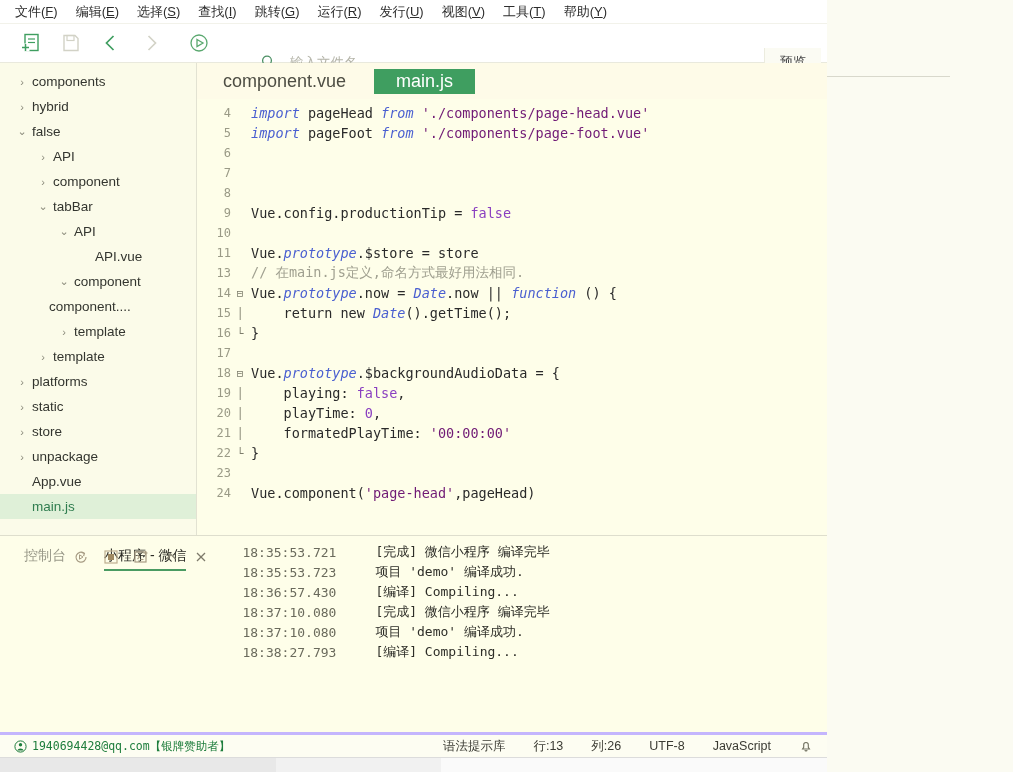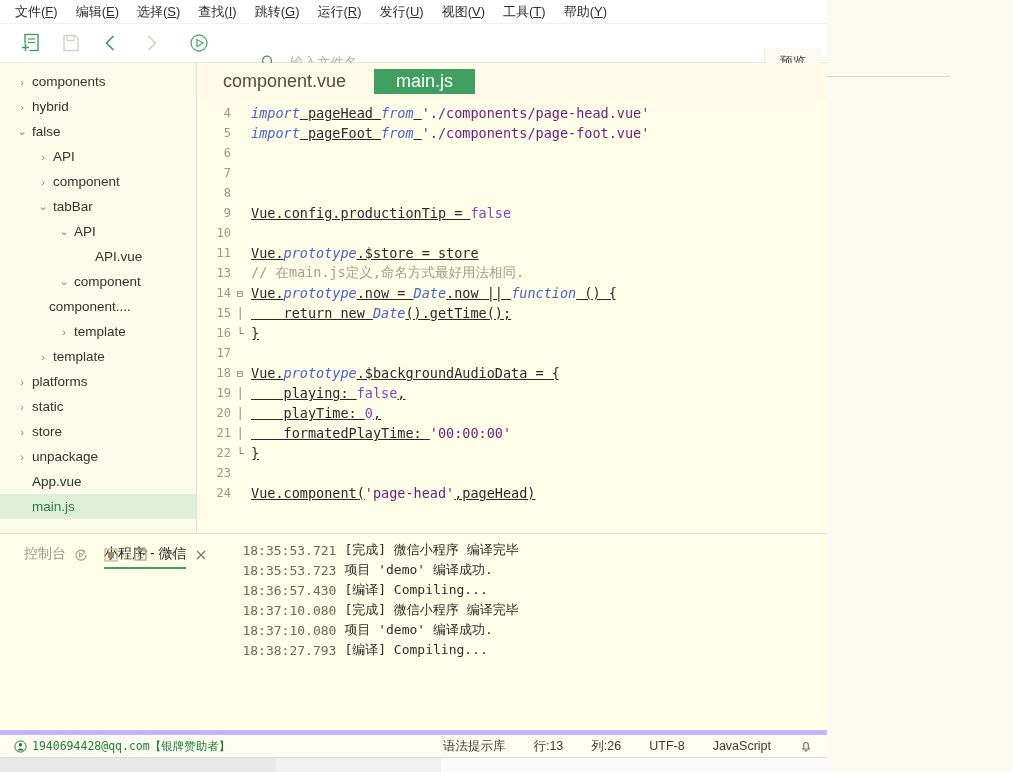--- a/index.html
+++ b/index.html
@@ -167,21 +167,21 @@
   }
   .fold {
     width: 14px; flex: none;
     text-align: center;
     color: #7d7d6c; font-size: 11px;
     font-family: "DejaVu Sans Mono", monospace;
   }
   .code-text { padding-left: 4px; color: #2a2a2a; }
 
   .k   { color: #4a5fd0; font-style: italic; }   
-  .kw  { color: #2a2a2a; text-decoration: underline; }                        
+  .kw  { color: #2a2a2a; }                        
   .str { color: #701a75; }                        
   .num { color: #8a3fc0; }                        
   .cm  { color: #a0a090; }                        
   .cls { color: #4a5fd0; font-style: italic; }
 
   
   .console {
     height: 196px;
     flex: none;
     background: #fefee9;
@@ -228,39 +228,40 @@
     position: relative;
   }
   .log-line {
     height: 20px;
     font-family: "DejaVu Sans Mono", monospace;
     font-size: 13px;
     color: #3a3a32;
     white-space: pre;
     display: flex;
     align-items: center;
+    gap: 31px;
   }
   .log-time { color: #6a6a5c; }
   .log-msg  { color: #2e2e28; padding-left: 8px; }
   .caret-ibeam {
     position: absolute;
     left: 814px; top: 86px;
     width: 12px; height: 20px;
     color: #333; font-size: 17px;
     font-family: "DejaVu Sans Mono", monospace;
     line-height: 20px;
     text-align: center;
   }
 
   
   .statusbar {
     height: 22px;
     flex: none;
     background: #fdfdf2;
-    border-top: 5px solid #c4b5fd;
+    border-top: 3px solid #c4b5fd;
     display: flex; align-items: center;
     font-size: 12px;
     color: #3c3c34;
     position: relative;
   }
   .sb-left {
     display: flex; align-items: center;
     padding-left: 14px;
     color: #1e7d3c;
     font-family: "DejaVu Sans Mono", monospace;

